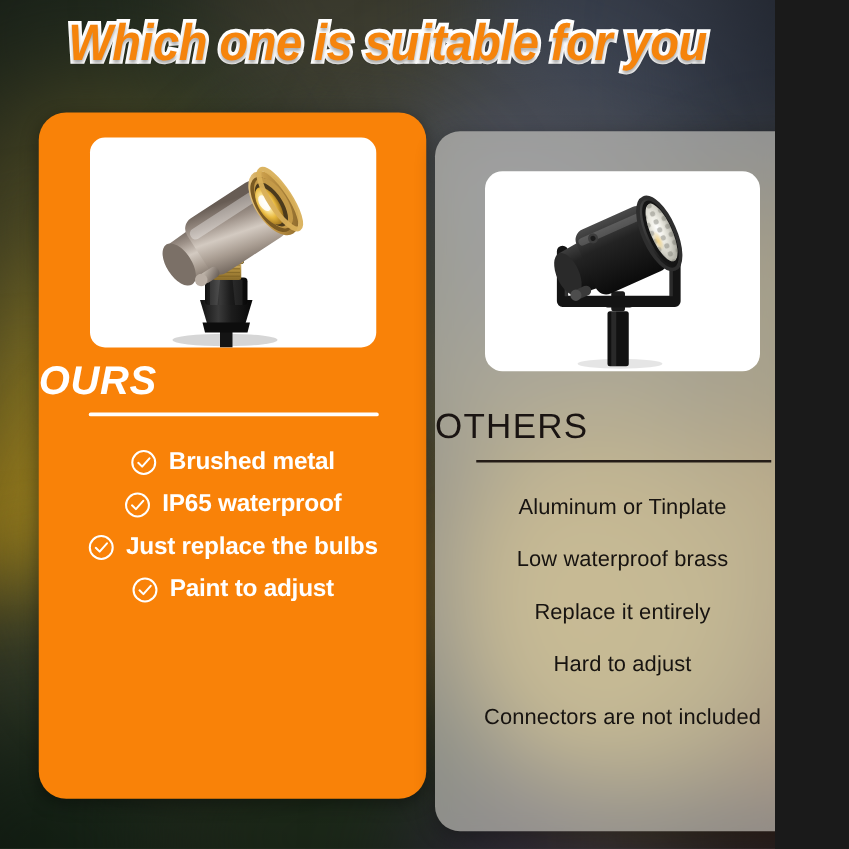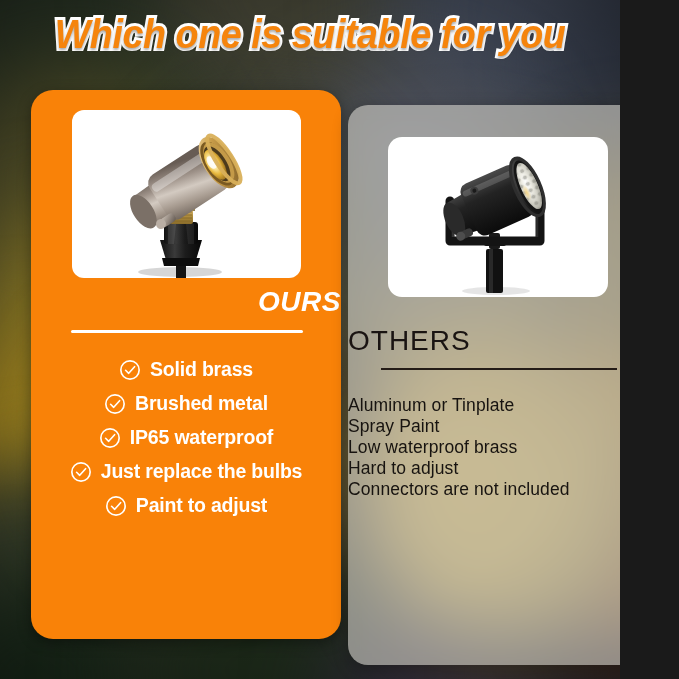--- a/index.html
+++ b/index.html
@@ -100,23 +100,23 @@
     height: 160px;
     border-radius: 14px;
   }
   .img-frame svg { display: block; width: 100%; height: 100%; }
 
   
   .heading-ours {
     position: absolute;
     left: 0; right: 0;
     top: 196px;
-    text-align: right;
+    text-align: left;
     color: #ffffff;
-    font-size: 28px;
+    font-size: 32px;
     font-weight: bold;
     font-style: italic;
     letter-spacing: 0.5px;
   }
   .rule-ours {
     position: absolute;
     left: 40px;
     top: 240px;
     width: 232px;
     height: 3px;
@@ -163,20 +163,22 @@
     white-space: nowrap;
   }
   .check-icon { flex: 0 0 auto; width: 22px; height: 22px; display: block; }
 
   .list-others {
     position: absolute;
     left: 0; right: 0;
     top: 290px;
     display: flex;
     flex-direction: column;
+    align-items: center;
+    gap: 21px;
   }
   .con-row {
     color: #171310;
     font-size: 17.5px;
     font-weight: normal;
     letter-spacing: 0.1px;
     white-space: nowrap;
   }
 </style>
 </head>
@@ -308,27 +310,20 @@
           <rect x="70" y="86" width="16" height="9" rx="4" fill="url(#knobG)"></rect>
           <ellipse cx="70" cy="90" rx="5" ry="5" fill="#b9aea4"></ellipse>
         </g>
       </svg>
     </div>
 
     <div class="heading-ours">OURS</div>
     <div class="rule-ours"></div>
 
     <div class="list-ours">
-      <div class="feat-row">
-        <svg class="check-icon" viewBox="0 0 24 24">
-            <circle cx="12" cy="12" r="10" fill="none" stroke="#fff" stroke-width="1.8"></circle>
-            <path d="M7.2 12.3 L10.6 15.6 L17 8.4" fill="none" stroke="#fff" stroke-width="1.8" stroke-linecap="round" stroke-linejoin="round"></path>
-          </svg>
-        <span>Solid brass</span>
-      </div>
       <div class="feat-row">
         <svg class="check-icon" viewBox="0 0 24 24">
             <circle cx="12" cy="12" r="10" fill="none" stroke="#fff" stroke-width="1.8"></circle>
             <path d="M7.2 12.3 L10.6 15.6 L17 8.4" fill="none" stroke="#fff" stroke-width="1.8" stroke-linecap="round" stroke-linejoin="round"></path>
           </svg>
         <span>Brushed metal</span>
       </div>
       <div class="feat-row">
         <svg class="check-icon" viewBox="0 0 24 24">
             <circle cx="12" cy="12" r="10" fill="none" stroke="#fff" stroke-width="1.8"></circle>
@@ -419,20 +414,20 @@
           <circle cx="61" cy="80" r="4.5" fill="#4d4d4d"></circle>
         </g>
       </svg>
     </div>
 
     <div class="heading-others">OTHERS</div>
     <div class="rule-others"></div>
 
     <div class="list-others">
       <div class="con-row">Aluminum or Tinplate</div>
-      <div class="con-row">Spray Paint</div>
       <div class="con-row">Low waterproof brass</div>
+      <div class="con-row">Replace it entirely</div>
       <div class="con-row">Hard to adjust</div>
       <div class="con-row">Connectors are not included</div>
     </div>
   </div>
 
 </div>
 
 </body></html>

